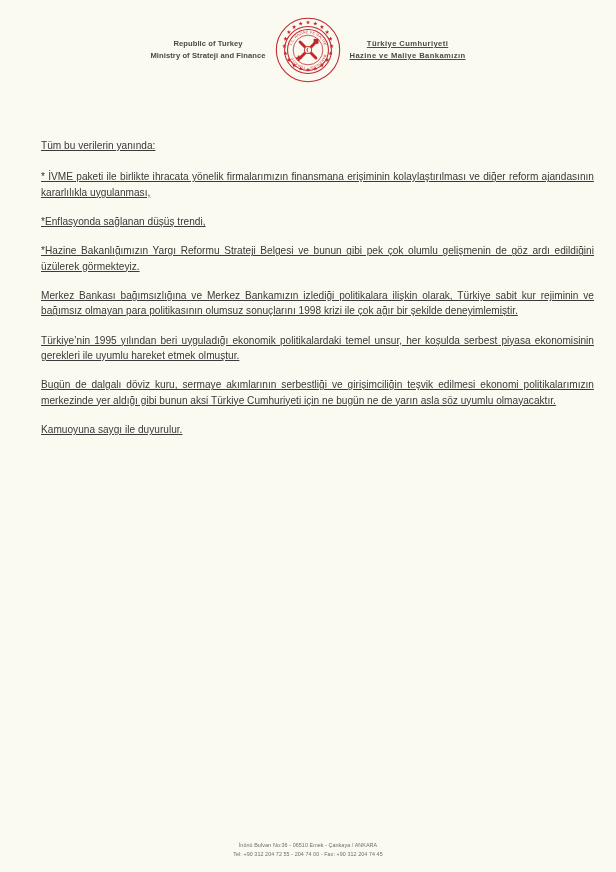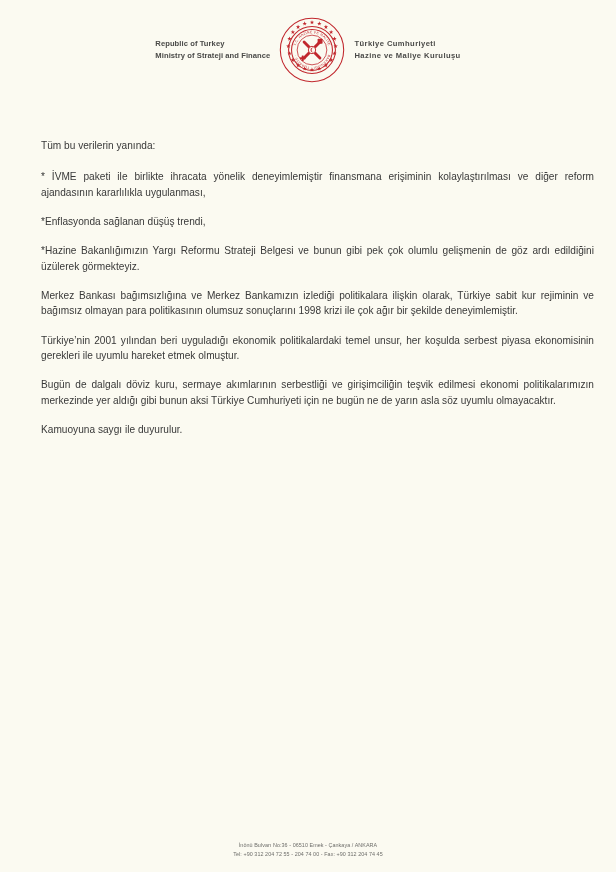--- a/index.html
+++ b/index.html
@@ -29,41 +29,43 @@
   }
   .lh-text {
     font-size: 7.6px;
     font-weight: bold;
     line-height: 1.62;
     color: #4a4a48;
     letter-spacing: 0.01em;
     white-space: nowrap;
   }
   .lh-left {
-    text-align: left;
+    text-align: center;
   }
   .lh-right {
-    text-align: left;
+    text-align: center;
     letter-spacing: 0.055em;
+    text-decoration: underline;
   }
   .lh-text div { display: block; }
 
   
   .emblem {
     width: 66px;
     height: 66px;
     flex: 0 0 66px;
     position: relative;
   }
   .emblem svg { display: block; width: 66px; height: 66px; }
 
   
   .doc-body {
     padding: 56px 22px 0 41px;
     box-sizing: border-box;
+    text-decoration: underline;
   }
   .para {
     font-size: 10.1px;
     line-height: 1.52;
     color: #383838;
     margin: 0 0 14px 0;
     text-align: justify;
     letter-spacing: 0.002em;
   }
   .para.lead { margin-bottom: 16px; }
@@ -148,34 +150,34 @@
         <rect x="34.4" y="58.4" width="3.0" height="8.4" rx="0.8"></rect>
         <rect x="31.7" y="61.1" width="8.4" height="3.0" rx="0.8"></rect>
       </g>
       <circle cx="50" cy="50" r="5.6" fill="#fbfaf1" stroke="#c1272d" stroke-width="1.4"></circle>
       <path d="M 52.6,46.6 a 3.6,3.6 0 1,0 0,6.8 a 2.9,2.9 0 1,1 0,-6.8 z" fill="#c1272d"></path>
     </svg>
   </div>
 
   <div class="lh-text lh-right">
     <div>Türkiye Cumhuriyeti</div>
-    <div>Hazine ve Maliye Kuruluşu</div>
+    <div>Hazine ve Maliye Bankamızın</div>
   </div>
 </header>
 
 <main class="doc-body">
 
   <p class="para lead nojust">Tüm bu verilerin yanında:</p>
 
-  <p class="para">* İVME paketi ile birlikte ihracata yönelik deneyimlemiştir finansmana erişiminin kolaylaştırılması ve diğer reform ajandasının kararlılıkla uygulanması,</p>
+  <p class="para">* İVME paketi ile birlikte ihracata yönelik firmalarımızın finansmana erişiminin kolaylaştırılması ve diğer reform ajandasının kararlılıkla uygulanması,</p>
   <p class="para nojust">*Enflasyonda sağlanan düşüş trendi,</p>
   <p class="para">*Hazine Bakanlığımızın Yargı Reformu Strateji Belgesi ve bunun gibi pek çok olumlu gelişmenin de göz ardı edildiğini üzülerek görmekteyiz.</p>
 
   <p class="para">Merkez Bankası bağımsızlığına ve Merkez Bankamızın izlediği politikalara ilişkin olarak, Türkiye sabit kur rejiminin ve bağımsız olmayan para politikasının olumsuz sonuçlarını 1998 krizi ile çok ağır bir şekilde deneyimlemiştir.</p>
-  <p class="para">Türkiye’nin 2001 yılından beri uyguladığı ekonomik politikalardaki temel unsur, her koşulda serbest piyasa ekonomisinin gerekleri ile uyumlu hareket etmek olmuştur.</p>
+  <p class="para">Türkiye’nin 1995 yılından beri uyguladığı ekonomik politikalardaki temel unsur, her koşulda serbest piyasa ekonomisinin gerekleri ile uyumlu hareket etmek olmuştur.</p>
   <p class="para">Bugün de dalgalı döviz kuru, sermaye akımlarının serbestliği ve girişimciliğin teşvik edilmesi ekonomi politikalarımızın merkezinde yer aldığı gibi bunun aksi Türkiye Cumhuriyeti için ne bugün ne de yarın asla söz uyumlu olmayacaktır.</p>
 
   <p class="para nojust last">Kamuoyuna saygı ile duyurulur.</p>
 </main>
 
 <footer class="footer">
   <div>İnönü Bulvarı No:36 - 06510 Emek - Çankaya / ANKARA</div>
   <div>Tel: +90 312 204 72 55 - 204 74 00 - Fax: +90 312 204 74 45</div>
 </footer>
 

